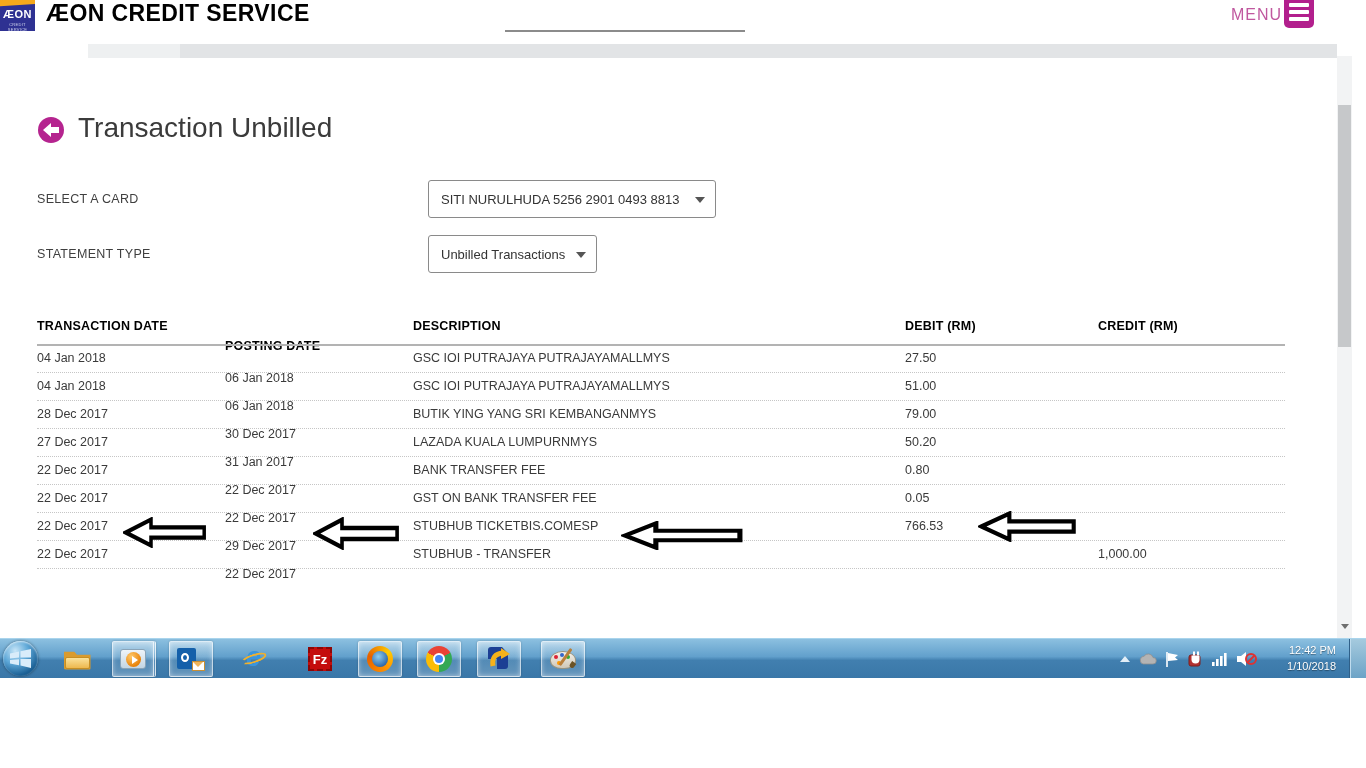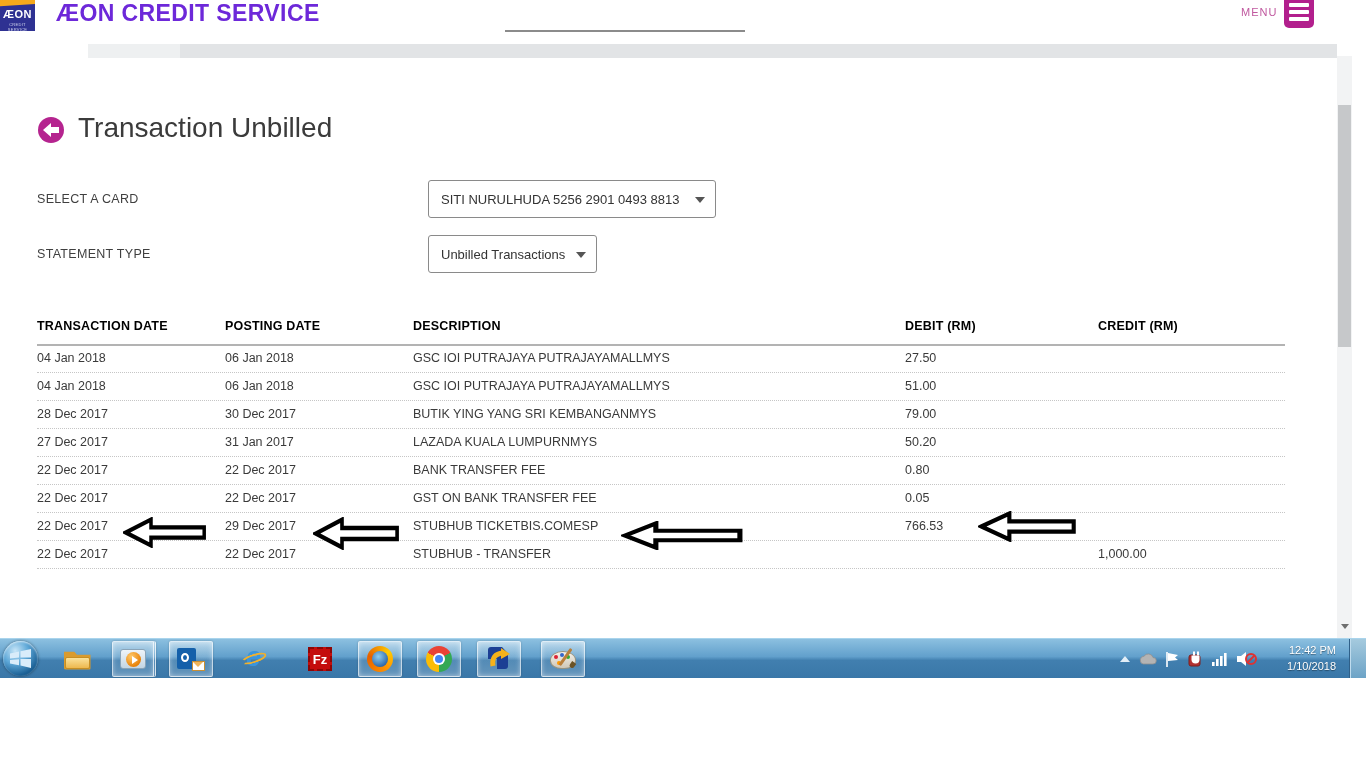--- a/index.html
+++ b/index.html
@@ -6,22 +6,22 @@
   html,body { background:#fff; }
   body { font-family:"Liberation Sans", sans-serif; }
   .screen { position:relative; width:1366px; height:768px; background:#fff; overflow:hidden; }
 
   
   .site-header { position:absolute; left:0; top:0; width:1340px; height:42px; background:#fff; }
   .logo { position:absolute; left:0; top:0; width:35px; height:31px; background:#2e3192; overflow:hidden; }
   .logo .swoosh { position:absolute; left:-4px; top:-6px; width:46px; height:11px; background:#f5a81c; transform:rotate(-4deg); }
   .logo .l1 { position:absolute; left:0; right:0; top:8px; text-align:center; color:#fff; font-size:11px; font-weight:bold; letter-spacing:.5px; }
   .logo .l2 { position:absolute; left:0; right:0; top:22px; text-align:center; color:#cfd3ee; font-size:4px; letter-spacing:.3px; }
-  .brand { position:absolute; left:56px; top:0px; font-size:23px; font-weight:bold; color:#6d28d9; letter-spacing:.4px; }
-  .menu-label { position:absolute; left:1231px; top:6px; font-size:11px; color:#c0589f; letter-spacing:1px;margin-left:10px; }
+  .brand { position:absolute; left:46px; top:0px; font-size:23px; font-weight:bold; color:#000000; letter-spacing:.4px; }
+  .menu-label { position:absolute; left:1231px; top:6px; font-size:16px; color:#c0589f; letter-spacing:1px; }
   .menu-btn { position:absolute; left:1284px; top:-4px; width:30px; height:32px; background:#b21f8d; border-radius:5px; }
   .menu-btn .bar { position:absolute; left:5px; width:20px; height:4px; background:#fff; border-radius:1px; }
   .menu-btn .bar:nth-child(1){ top:7px; } .menu-btn .bar:nth-child(2){ top:14px; } .menu-btn .bar:nth-child(3){ top:21px; }
 
   .header-artifact-line { position:absolute; left:505px; top:30px; width:240px; height:2px; background:#8b8b8b; }
   .tabstrip-light { position:absolute; left:88px; top:44px; width:92px; height:14px; background:#eef0f1; }
   .tabstrip-dark { position:absolute; left:180px; top:44px; width:1157px; height:14px; background:#e2e4e6; }
 
   
   .back-btn { position:absolute; left:38px; top:117px; width:26px; height:26px; border-radius:50%; background:#b5248f; }
@@ -39,21 +39,21 @@
   .dd-caret { position:absolute; right:10px; top:16px; width:0; height:0;
               border-left:5px solid transparent; border-right:5px solid transparent; border-top:6px solid #555; }
 
   
   .tx-table { position:absolute; left:37px; top:315px; width:1248px; }
   .thead { position:relative; height:30px; }
   .th { position:absolute; top:4px; font-size:12.5px; font-weight:bold; color:#000000; letter-spacing:.2px; }
   .rule { position:absolute; left:0; top:29px; width:1248px; height:2px; background:#b3b3b3; }
   .trow { position:relative; height:28px; border-bottom:1px dotted #c6c6c6; }
   .tcell { position:absolute; top:0; font-size:12.5px; color:#3a3a3a; line-height:27px; white-space:nowrap; }
-  .c0 { left:0; width:180px; } .c1 { left:188px; width:180px; } .c2 { left:376px; width:480px; }
+  .c0 { left:0; width:180px; } .c1 { left:188px; width:180px;margin-top:20px; } .c2 { left:376px; width:480px; }
   .c3 { left:868px; width:180px; } .c4 { left:1061px; width:187px; }
 
   
   .arrow { position:absolute; }
   .arrow svg { display:block; width:100%; height:100%; }
 
   
   .sb-track { position:absolute; left:1337px; top:56px; width:15px; height:582px; background:#f2f3f4; }
   .sb-thumb { position:absolute; left:1338px; top:105px; width:13px; height:242px; background:#c6c8ca; }
   .sb-down { position:absolute; left:1337px; top:616px; width:15px; height:20px; }

